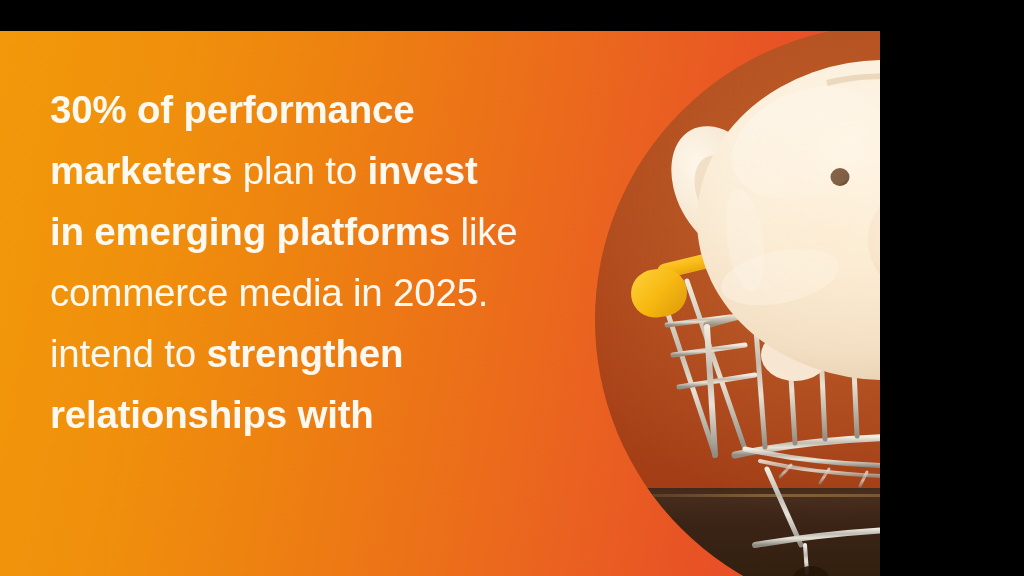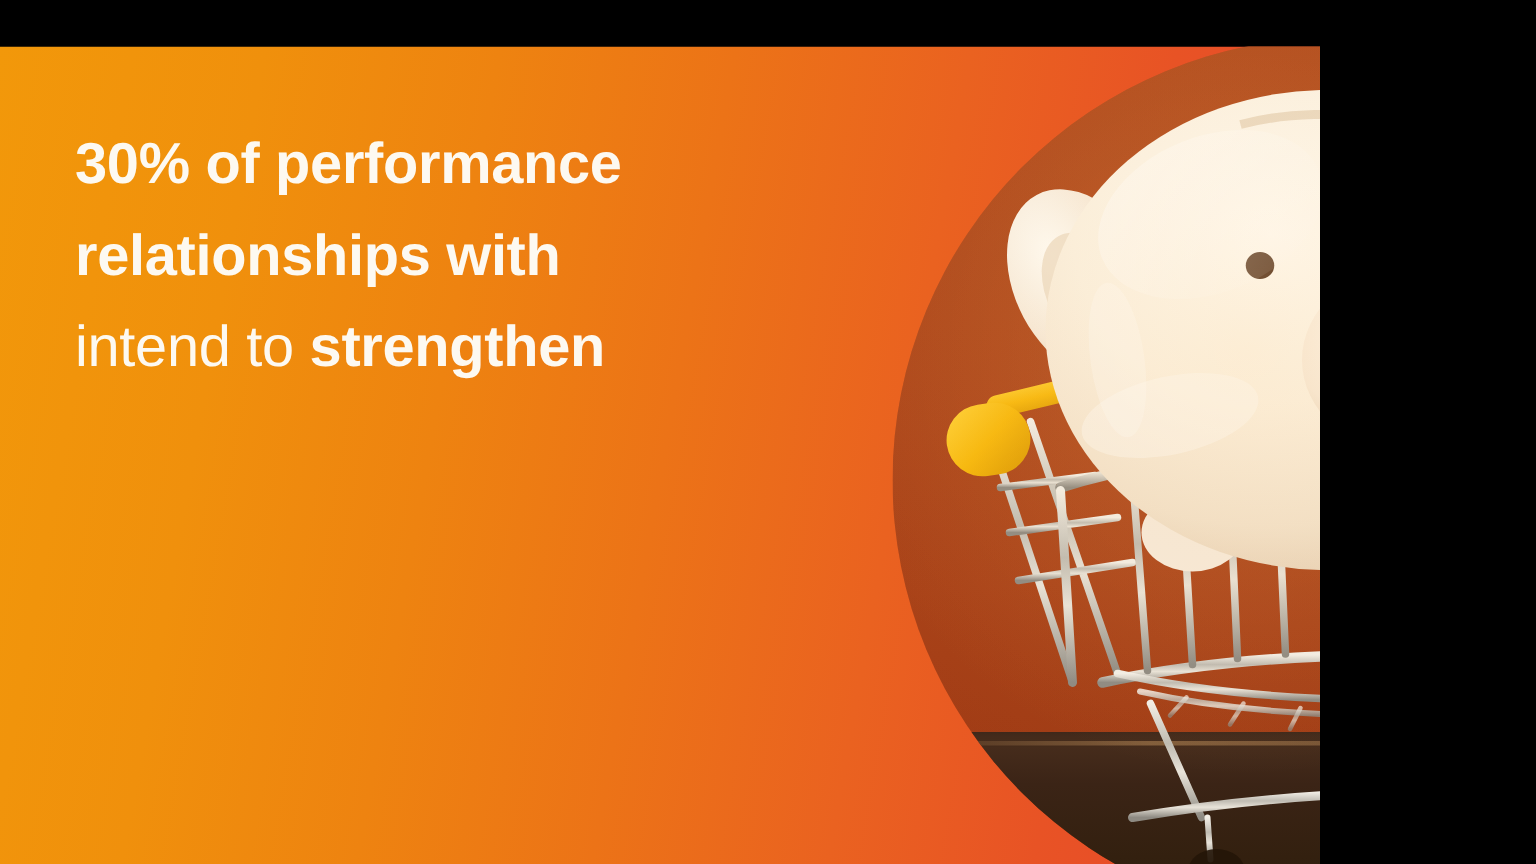--- a/index.html
+++ b/index.html
@@ -220,17 +220,20 @@
       <ellipse cx="212" cy="118" rx="78" ry="52" fill="url(#gloss)" opacity=".55" transform="rotate(-22 212 118)"></ellipse>
       <ellipse cx="185" cy="252" rx="60" ry="26" fill="#FFFFFF" opacity=".35" transform="rotate(-12 185 252)"></ellipse>
       <ellipse cx="150" cy="215" rx="18" ry="52" fill="#FFFFFF" opacity=".28" transform="rotate(-8 150 215)"></ellipse>
     </svg>
 
     <div class="ph-glow layer"></div>
   </div>
 
   <div id="copy">
     <span class="line"><span class="b">30% of performance</span></span>
+    <span class="line"><span class="b">marketers </span><span>plan to </span><span class="b">invest</span></span>
+    <span class="line"><span class="b">in emerging platforms </span><span>like</span></span>
+    <span class="line"><span>commerce media in 2025.</span></span>
+    <span class="line"><span>intend to </span><span class="b">strengthen</span></span>
     <span class="line"><span class="b">relationships with</span></span>
-    <span class="line"><span>intend to </span><span class="b">strengthen</span></span>
   </div>
 
 </div>
 
 </body></html>

